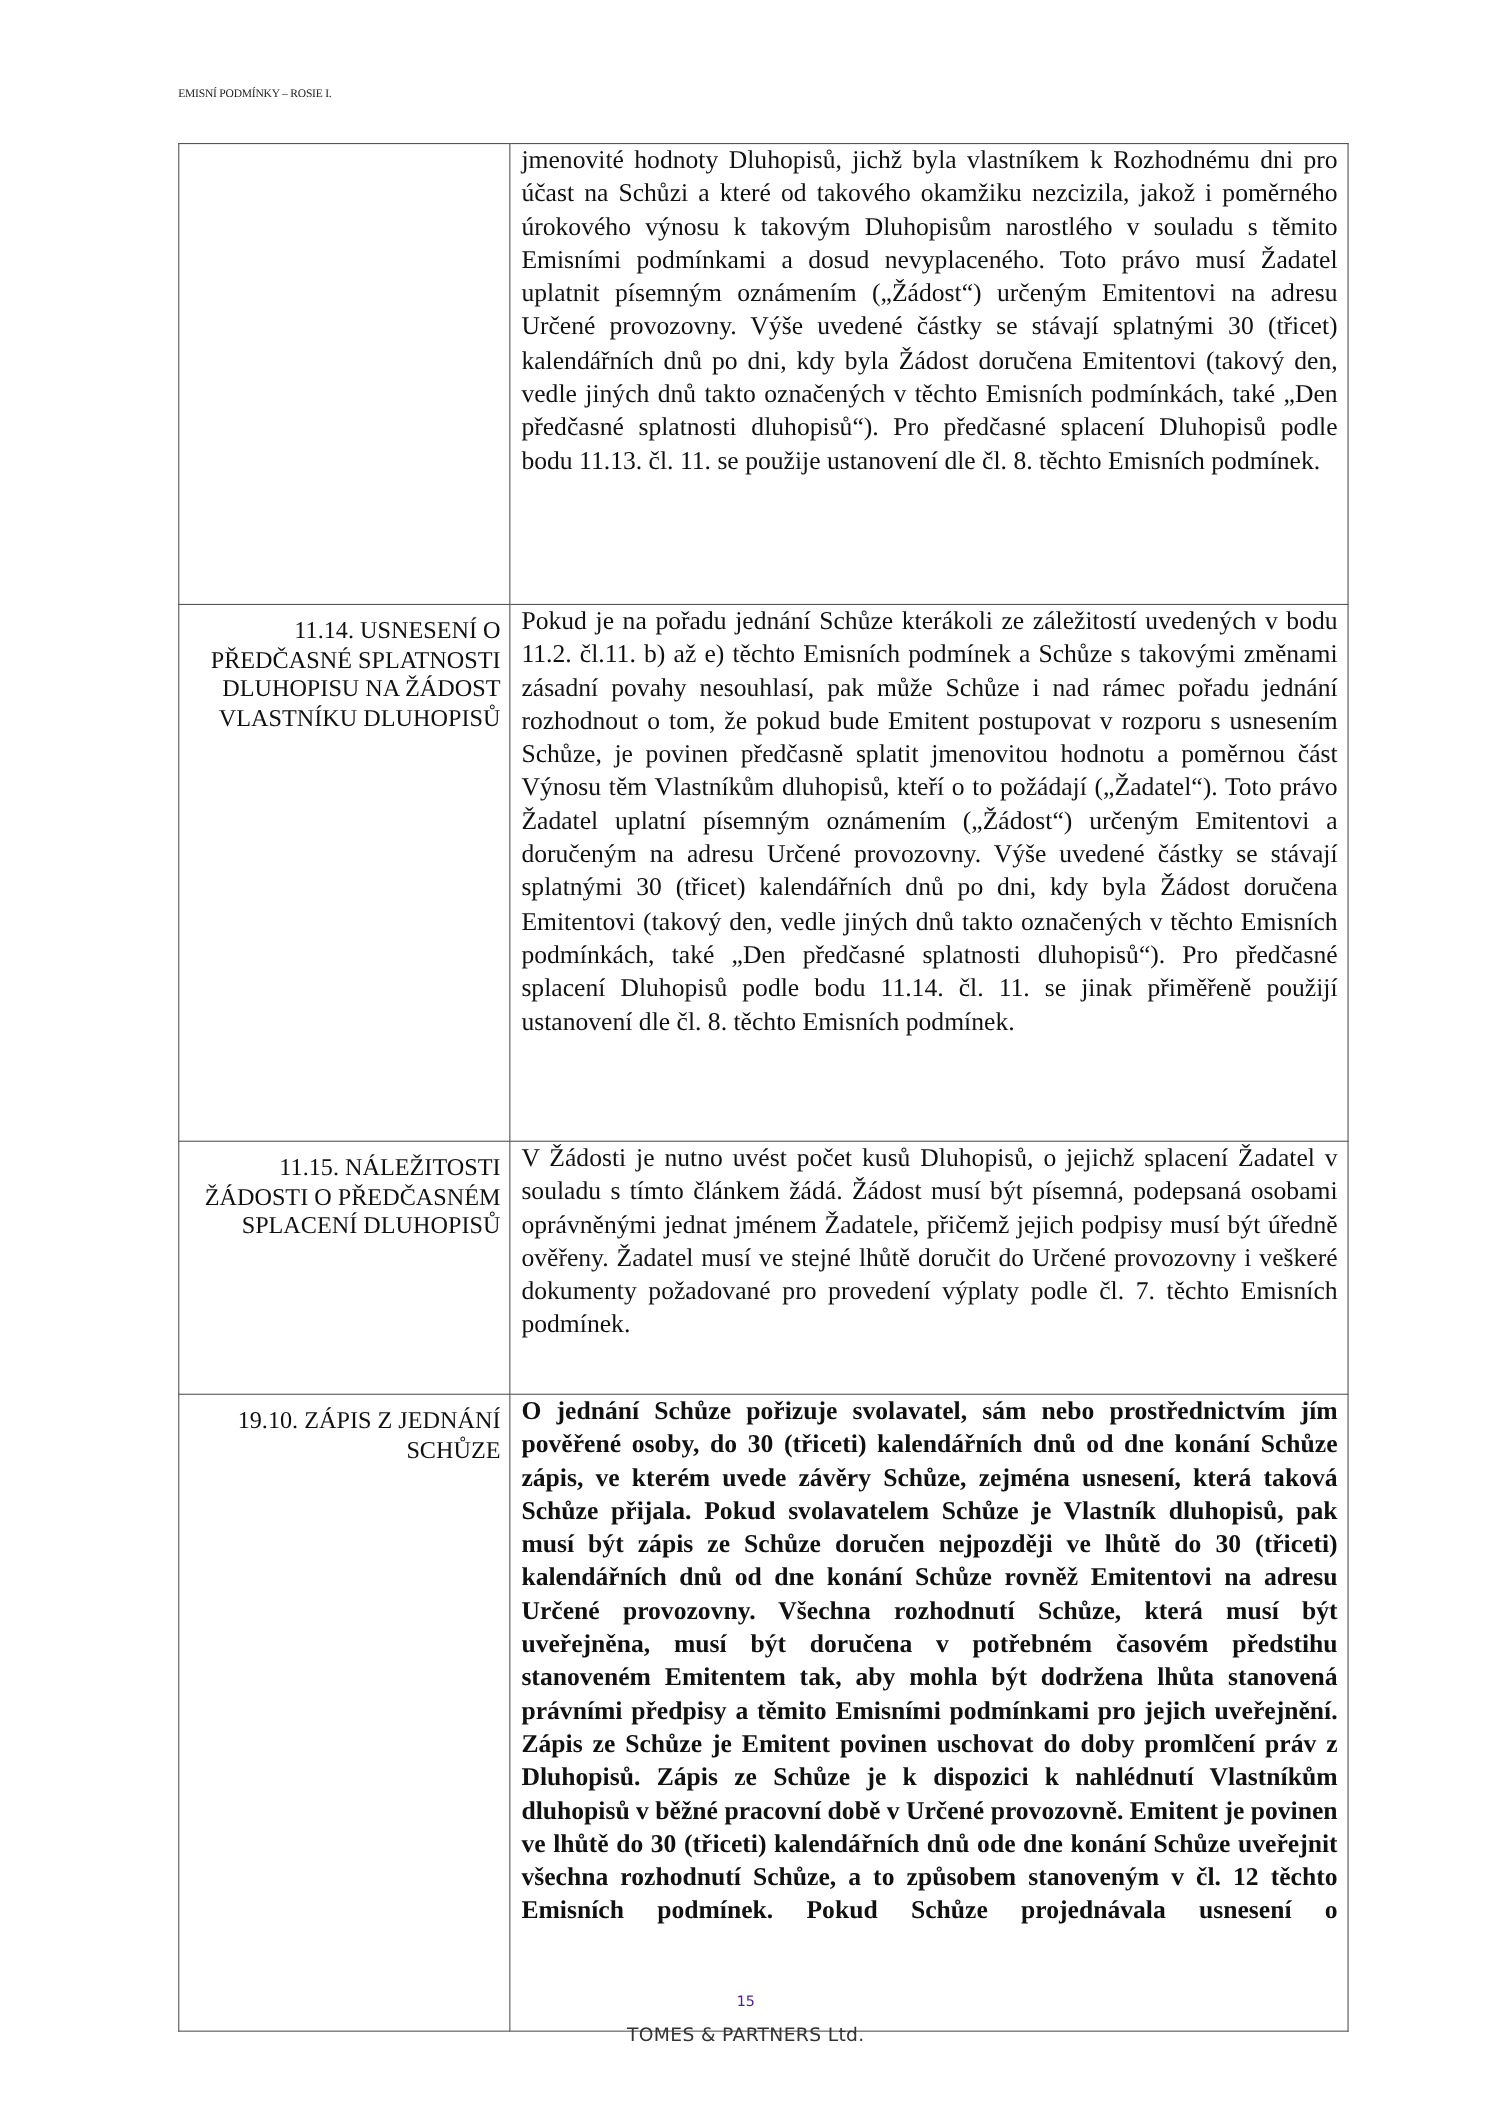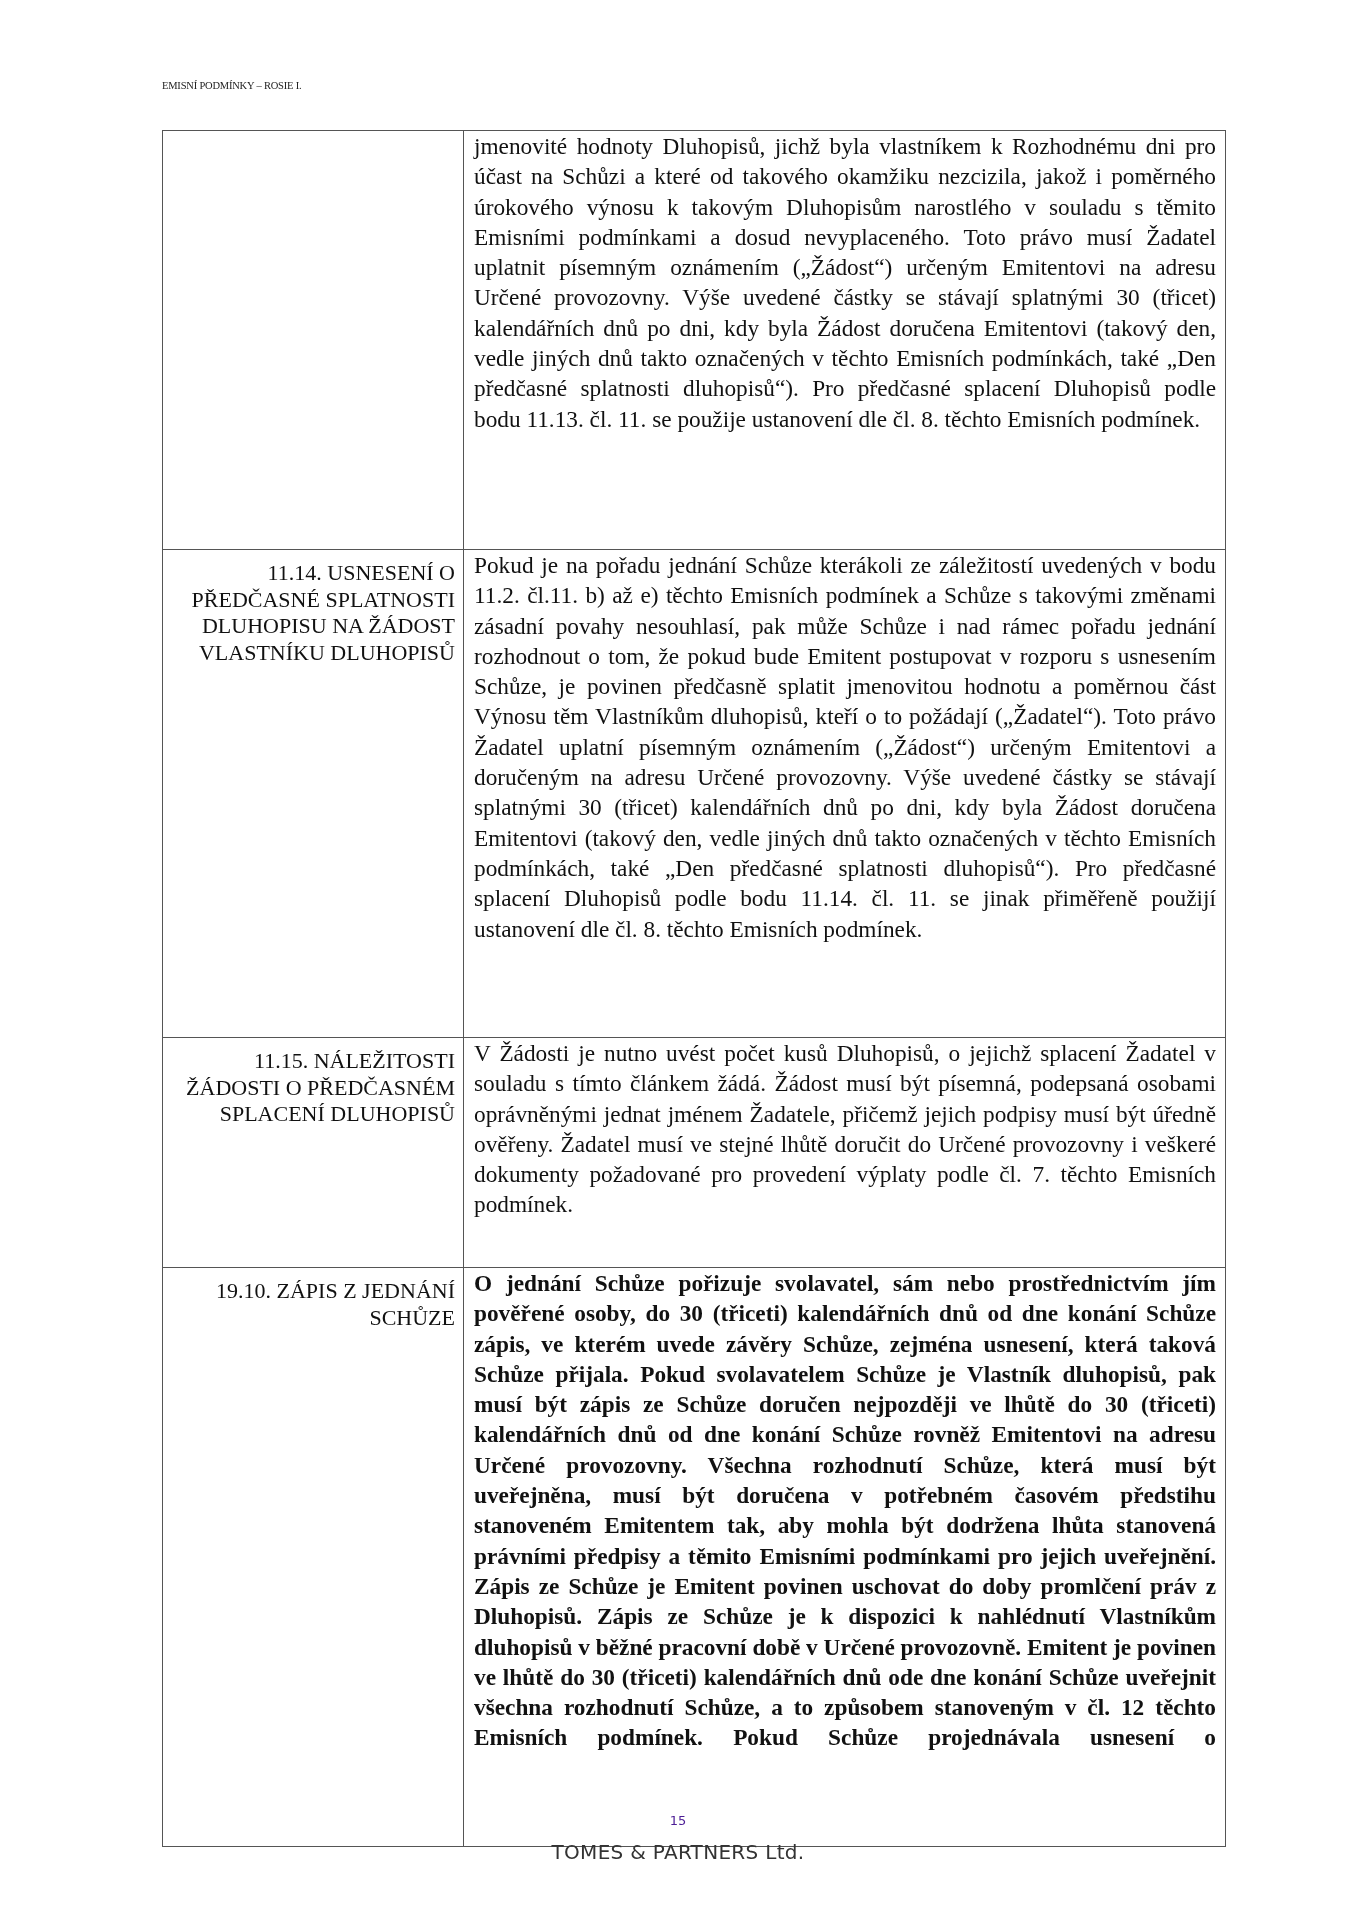--- a/index.html
+++ b/index.html
@@ -15,21 +15,21 @@
   td.body { padding: 0 9px 0 10px !important; font-size: 23.3px; line-height: 30.3px;
             text-align: justify; text-align-last: left; hyphens: none; }
   tr.r1 td { height: 408px; }
   tr.r2 td { height: 477px; }
   tr.r3 td { height: 219px; }
   tr.r4 td { height: 568px; }
   tr.r4 td.body { text-align-last: justify; font-weight: bold; }
   .footer-page { position: absolute; top: 1813px; left: 0; width: 1356px; text-align: center;
                  font-family: "DejaVu Sans", sans-serif; font-size: 13px; color: #4c1d95; }
   .footer-co { position: absolute; top: 1840px; left: 0; width: 1356px; text-align: center;
-               font-family: "DejaVu Sans", sans-serif; font-size: 20px; color: #333;
+               font-family: "DejaVu Sans", sans-serif; font-size: 17px; color: #333;
                letter-spacing: 0.3px; }
 </style>
 </head>
 <body>
 
 <div class="header">EMISNÍ PODMÍNKY – ROSIE I.</div>
 
 <table class="terms">
   <tbody>
       <tr class="r1">

